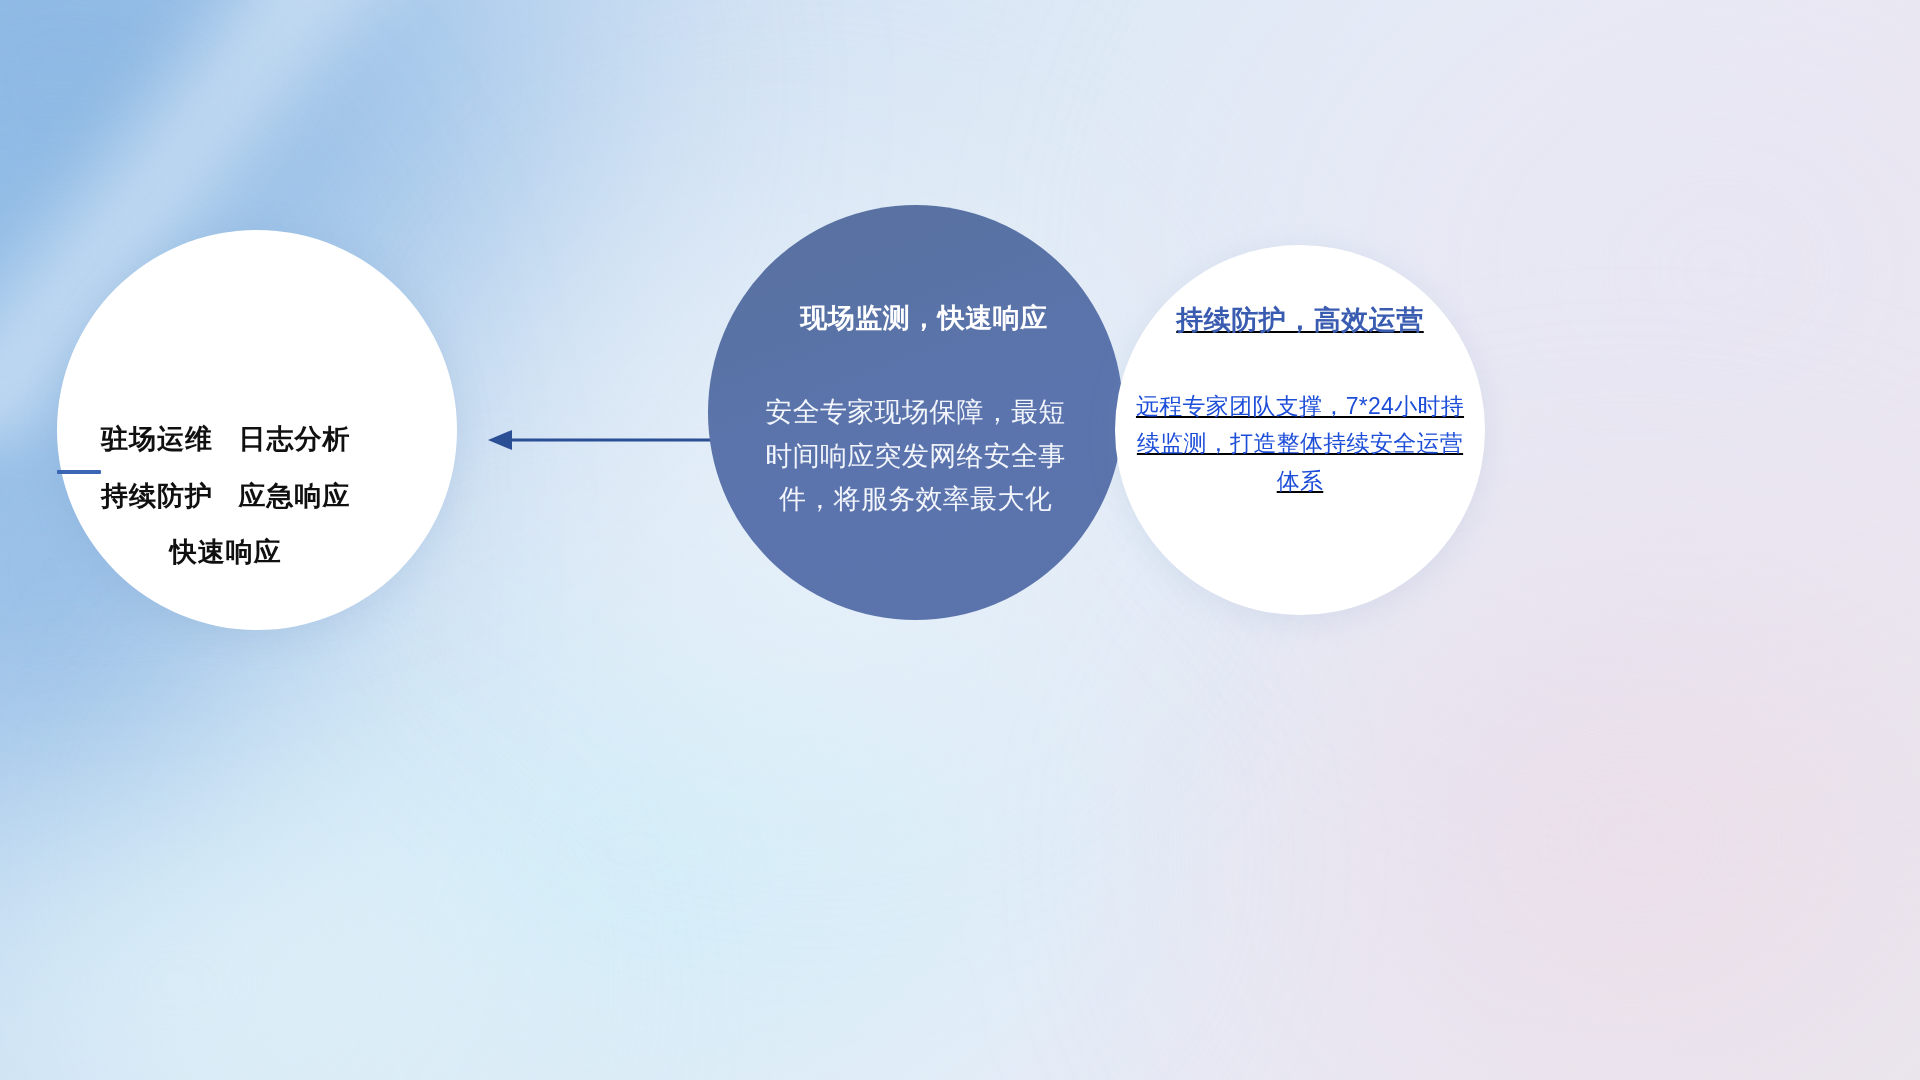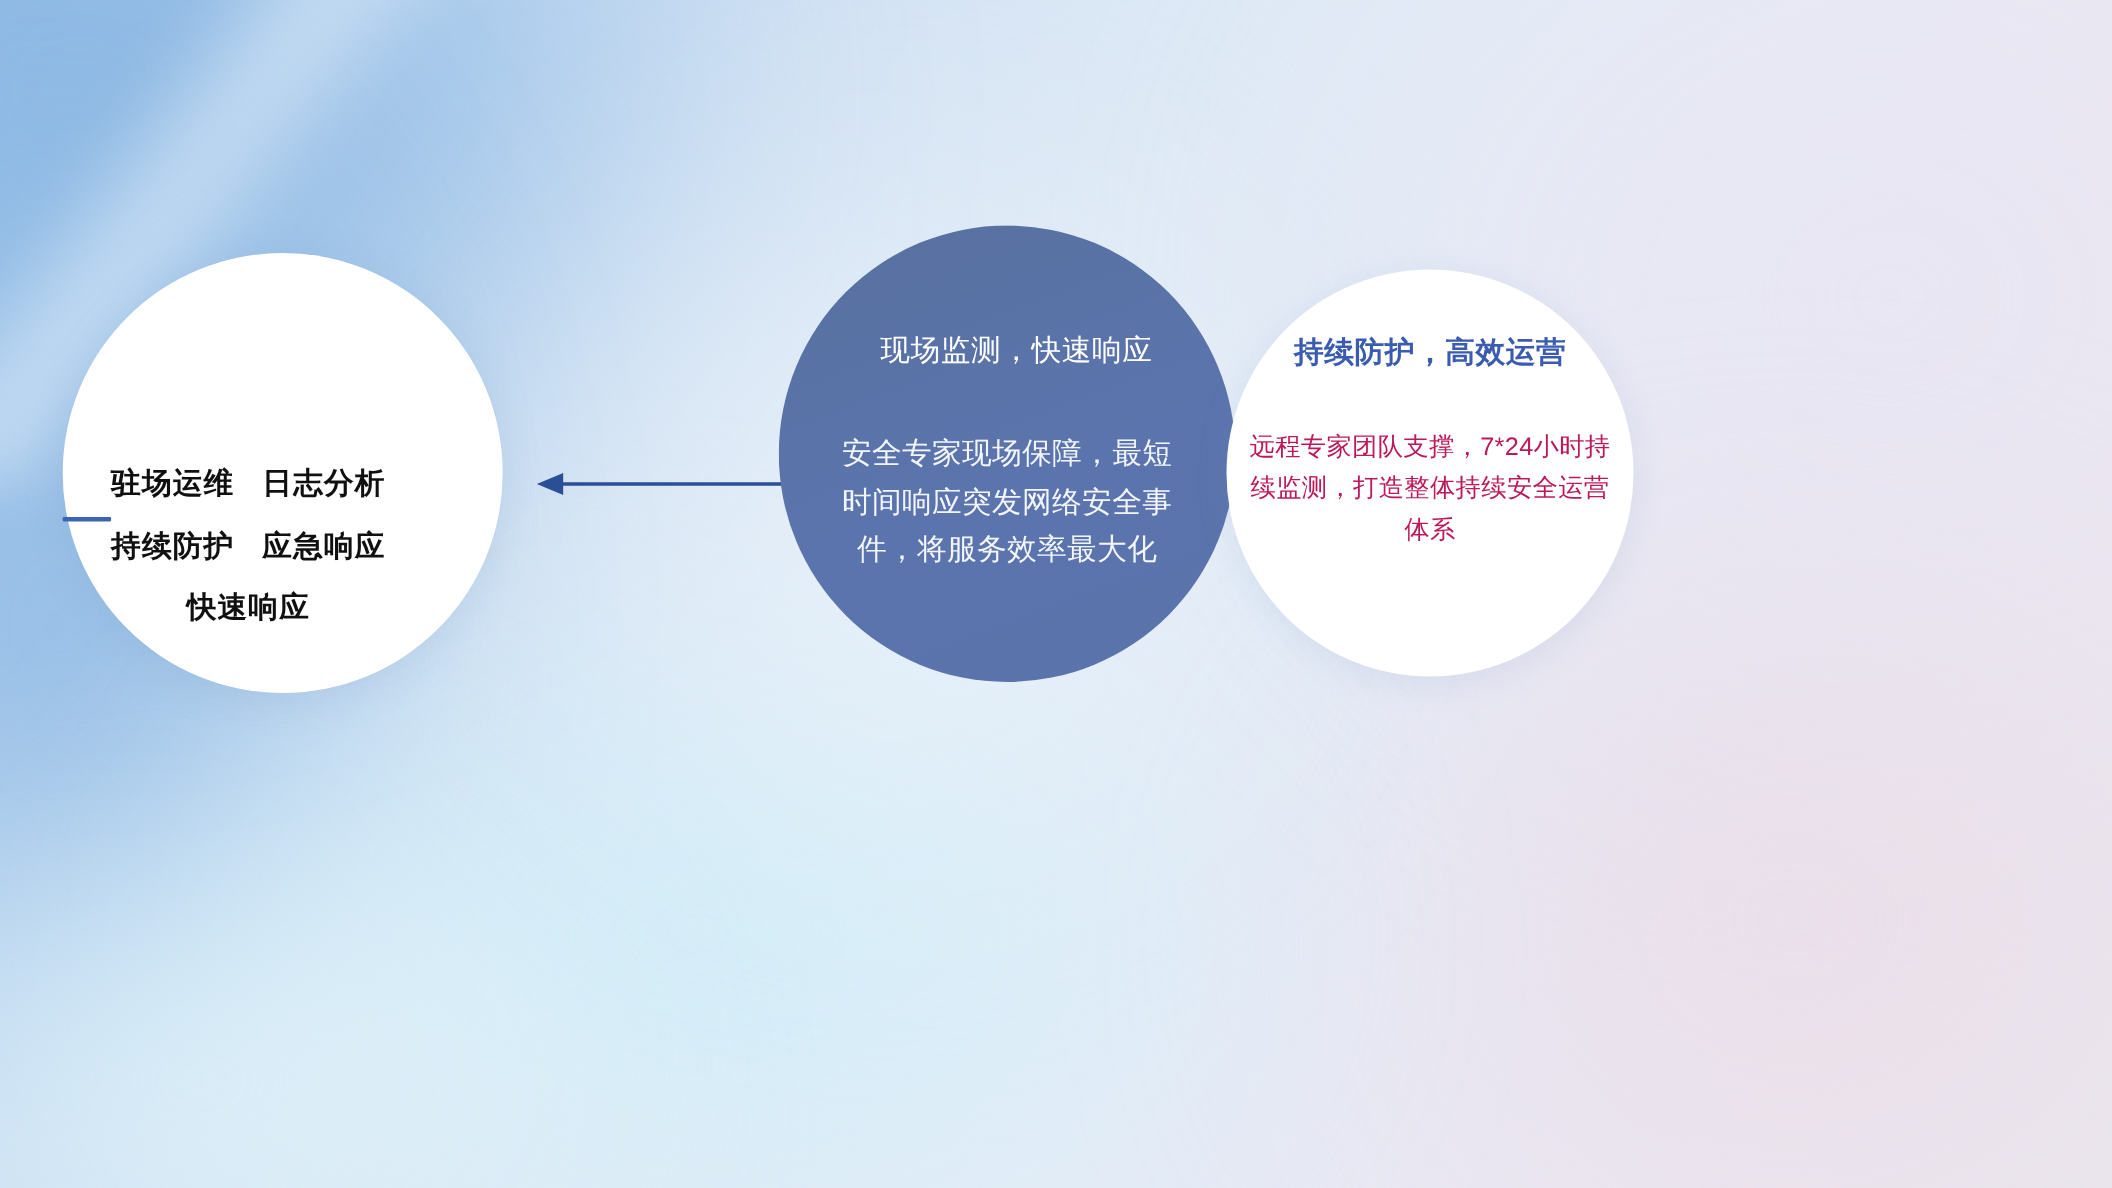--- a/index.html
+++ b/index.html
@@ -103,44 +103,44 @@
   }
   .tag-row:last-child { margin-bottom:0; }
 
   
   .mid-inner {
     position:absolute; left:708px; top:205px; width:415px; height:415px;
     display:flex; flex-direction:column; align-items:center;
   }
   .mid-title {
     margin-top:95px;
-    font-size:27px; font-weight:normal; color:#ffffff;
+    font-size:27px; font-weight:bold; color:#ffffff;
     letter-spacing:.5px; white-space:nowrap;margin-left:17px;
   }
   .mid-body {
     margin-top:55px;
     width:302px;
     font-size:27px; color:#f2f5fb; line-height:1.62;
     text-align:center; letter-spacing:.3px;
   }
 
   
   .right-inner {
     position:absolute; left:1115px; top:245px; width:370px; height:370px;
-    display:flex; flex-direction:column; align-items:center;
+    display:flex; flex-direction:column; align-items:center;text-decoration:underline;
   }
   .right-title {
     margin-top:57px;
     font-size:27px; font-weight:bold; color:#3a5cb0;
     letter-spacing:.5px; white-space:nowrap;
   }
   .right-body {
     margin-top:50px;
     width:336px;
-    font-size:23px; color:#be185d; line-height:1.62;
+    font-size:23px; color:#1d4ed8; line-height:1.62;
     text-align:center; letter-spacing:.3px;
   }
 
   
   .arrow-svg {
     position:absolute; left:480px; top:418px; width:240px; height:44px;
   }
 </style>
 </head>
 <body>

